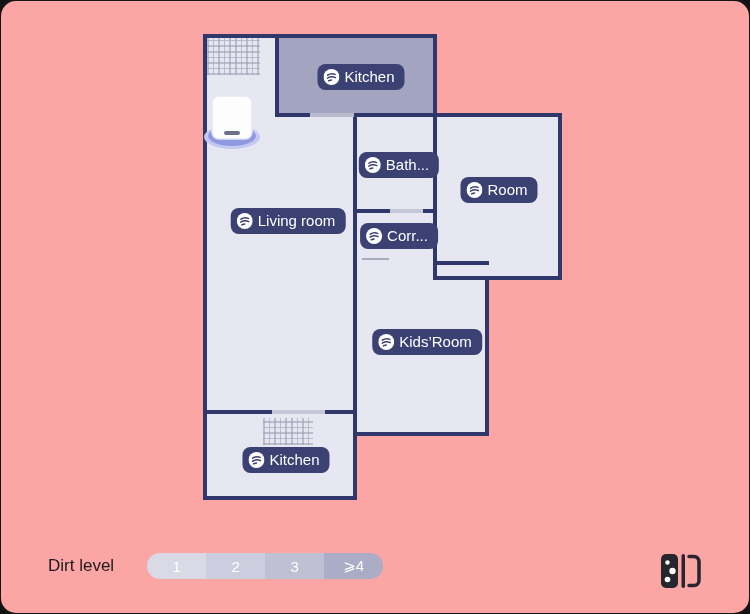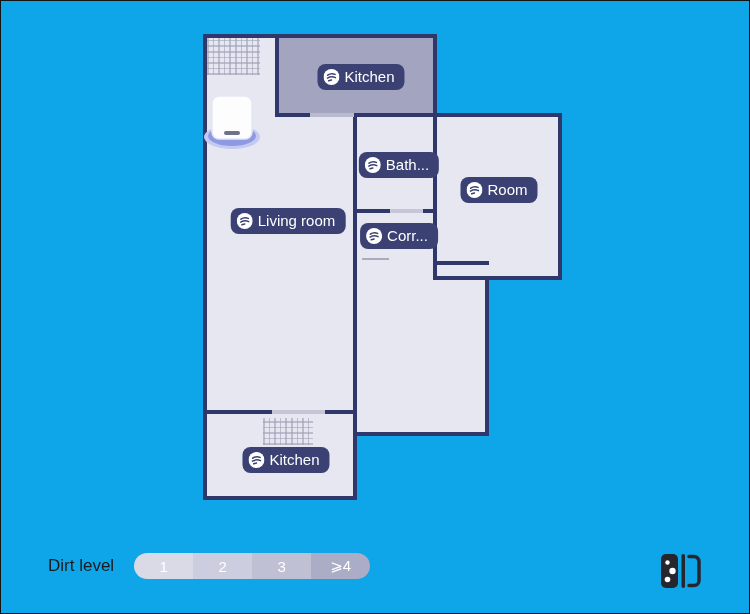--- a/index.html
+++ b/index.html
@@ -7,22 +7,22 @@
     margin: 0;
     width: 750px;
     height: 614px;
     font-family: "Liberation Sans", "DejaVu Sans", sans-serif;
     position: relative;
     overflow: hidden;
   }
   .card {
     position: absolute;
     inset: 0;
-    background: #0ea5e9;
-    border-radius: 0;
+    background: #fca5a5;
+    border-radius: 16px;
     outline: 3px solid #141414;
     outline-offset: -1px;
     overflow: hidden;
     text-align: right;
   }
 
   
   .map { position: absolute; inset: 0; }
 
   .room {
@@ -94,20 +94,21 @@
   .pill--corr    { left: 399px; top: 236px; }
   .pill--kids    { left: 427px; top: 342px; }
   .pill--balcony { left: 286px; top: 460px; }
 
   
   .legend {
     position: absolute;
     left: 48px; top: 553px;
     display: flex; align-items: center;
     z-index: 8;
+    gap: 13px;
   }
   .legend-title {
     font-size: 17px;
     color: #1b1b1f;
     margin-right: 20px;
   }
   .legend-bar {
     display: flex;
     width: 236px; height: 26px;
     border-radius: 13px;
@@ -196,20 +197,27 @@
     </div>
 
     <div class="pill pill--living">
       <svg class="dot-icon" viewBox="0 0 16 16">
         <circle cx="8" cy="8" r="8" fill="#ffffff"></circle>
         <path d="M4.2 6.2 Q7.5 3.8 11.6 5.4 M4.0 9.2 Q7.8 6.8 12.0 8.6 M5.2 11.8 L8.0 11.0" stroke="#3b4173" stroke-width="1.5" fill="none" stroke-linecap="round"></path>
       </svg>
       <span>Living room</span>
     </div>
 
+    <div class="pill pill--kids">
+      <svg class="dot-icon" viewBox="0 0 16 16">
+        <circle cx="8" cy="8" r="8" fill="#ffffff"></circle>
+        <path d="M4.2 6.2 Q7.5 3.8 11.6 5.4 M4.0 9.2 Q7.8 6.8 12.0 8.6 M5.2 11.8 L8.0 11.0" stroke="#3b4173" stroke-width="1.5" fill="none" stroke-linecap="round"></path>
+      </svg>
+      <span>Kids’Room</span>
+    </div>
 
     <div class="pill pill--balcony">
       <svg class="dot-icon" viewBox="0 0 16 16">
         <circle cx="8" cy="8" r="8" fill="#ffffff"></circle>
         <path d="M4.2 6.2 Q7.5 3.8 11.6 5.4 M4.0 9.2 Q7.8 6.8 12.0 8.6 M5.2 11.8 L8.0 11.0" stroke="#3b4173" stroke-width="1.5" fill="none" stroke-linecap="round"></path>
       </svg>
       <span>Kitchen</span>
     </div>
   </div>
 

